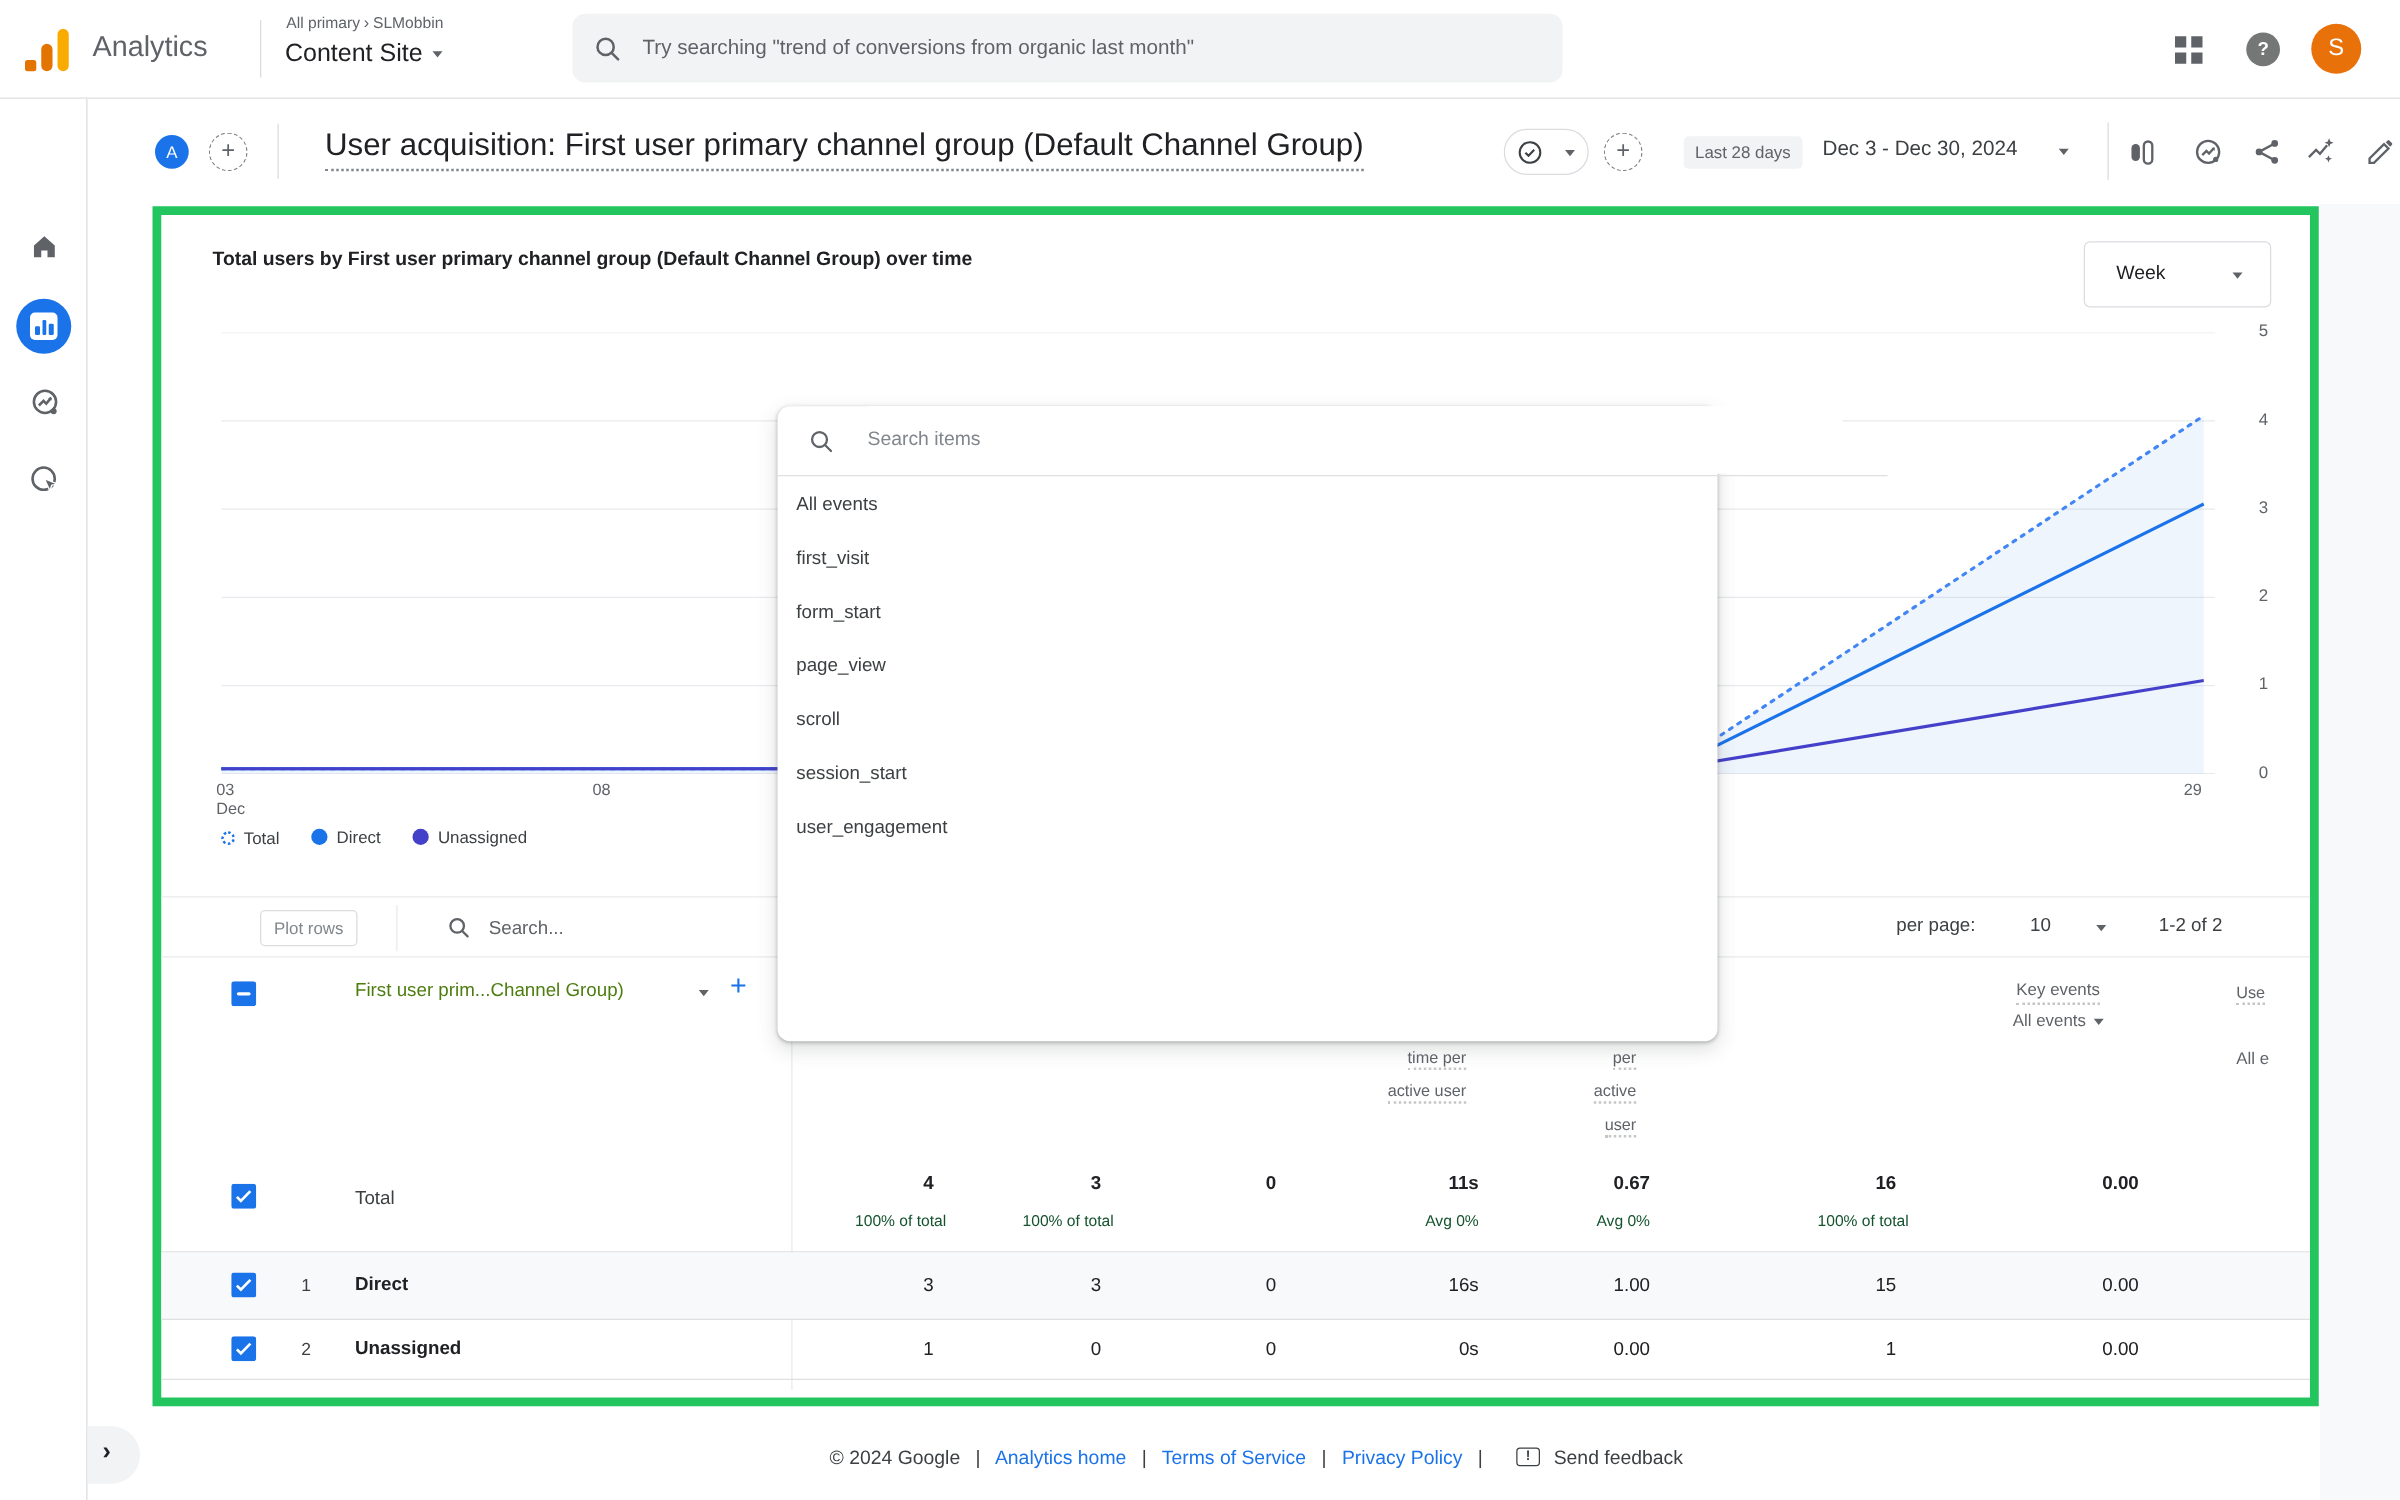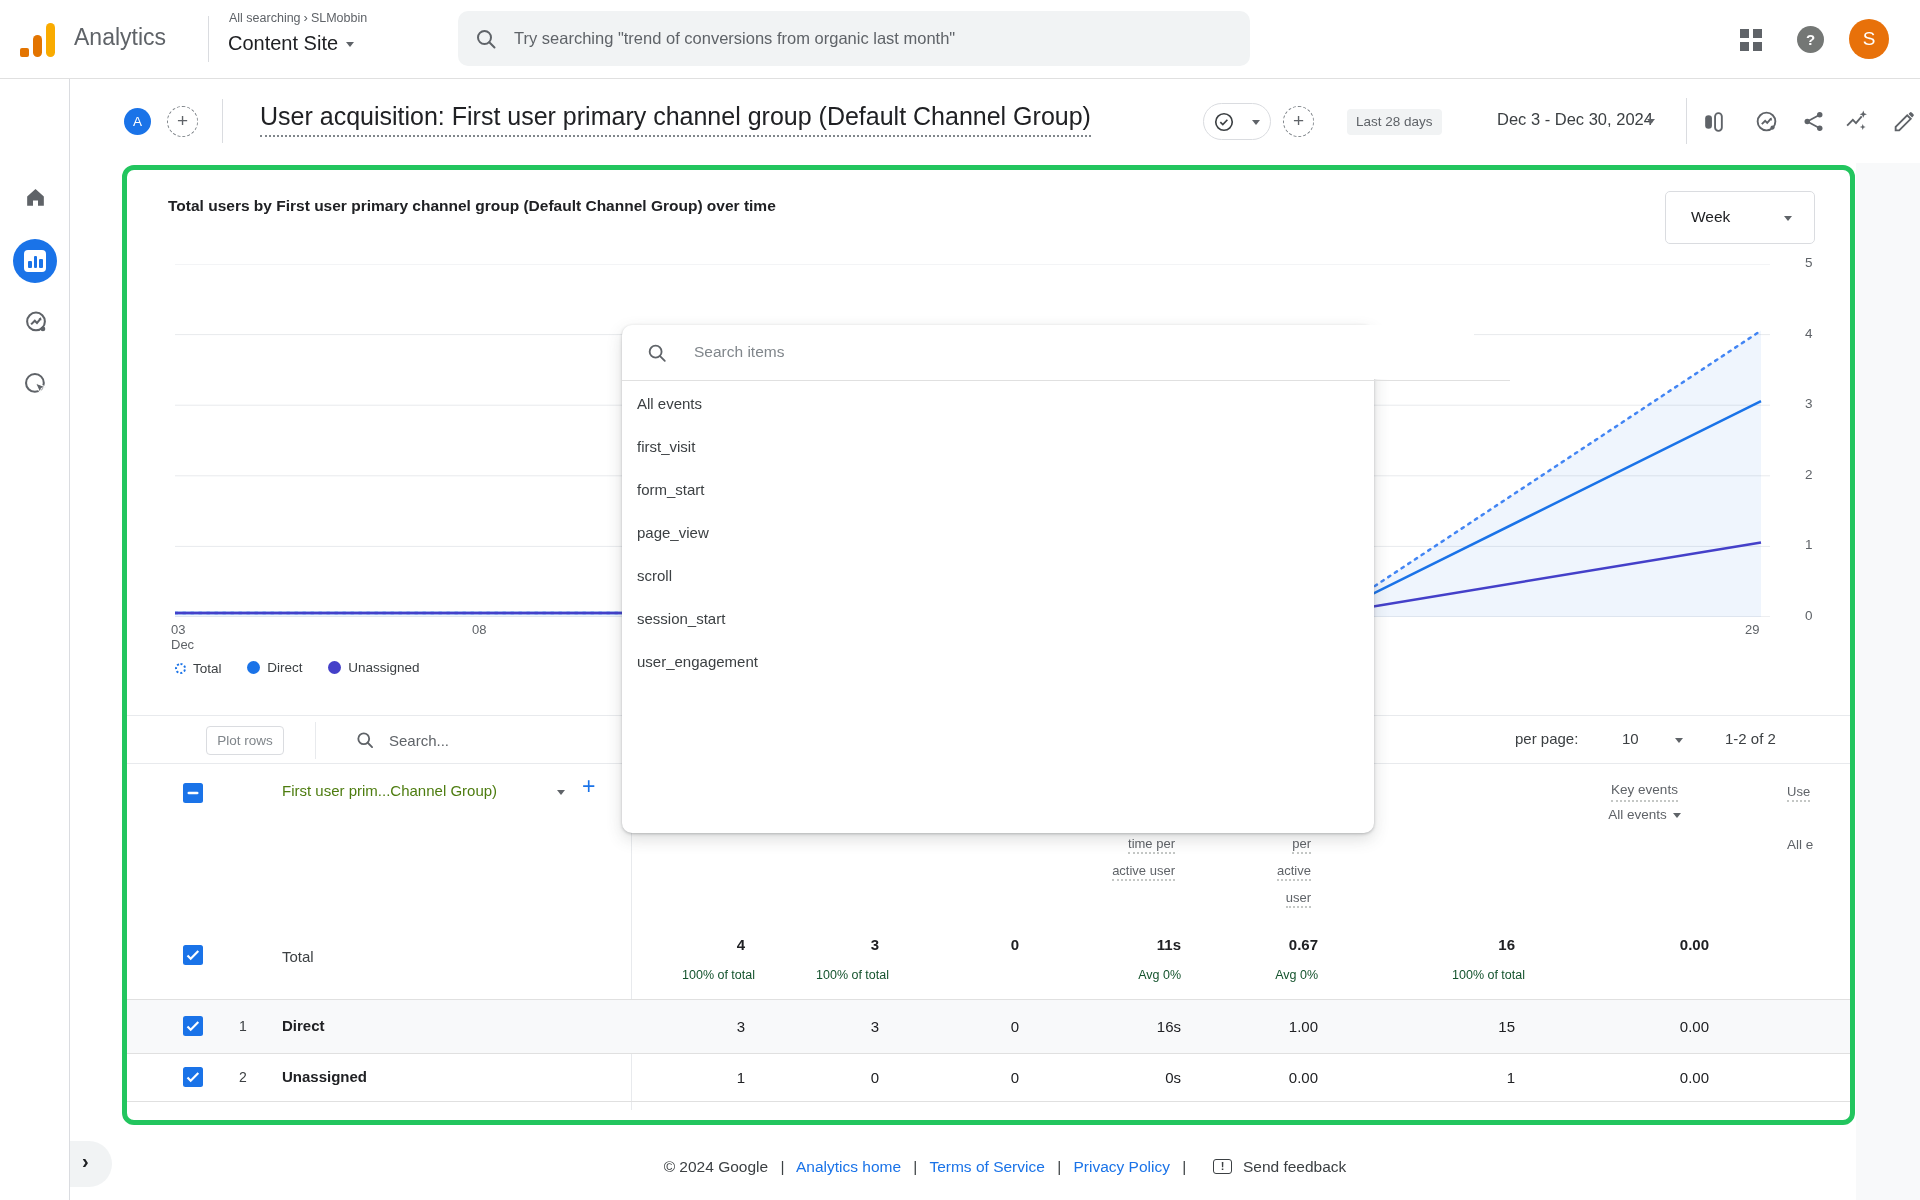--- a/index.html
+++ b/index.html
@@ -41,28 +41,28 @@
   #reportbar { position:absolute; left:71px; top:79px; width:1849px; height:84px; background:#fff; z-index:3; }
   .entity-a { position:absolute; left:53px; top:29px; width:27px; height:27px; border-radius:50%; background:#1a73e8; color:#fff; font-size:13.5px; text-align:center; line-height:27px; }
   .dash-plus { position:absolute; width:31px; height:31px; border:1.5px dashed #80868b; border-radius:50%; color:#5f6368; font-size:19px; text-align:center; line-height:28px; }
   .rb-divider { position:absolute; left:151px; top:20px; width:1px; height:44px; background:#dadce0; }
   .report-title { position:absolute; left:189px; top:23px; font-size:25px; color:#202124; }
   .report-title span { border-bottom:2px dotted #80868b; padding-bottom:5px; }
   .check-pill { position:absolute; left:1132px; top:24px; width:68px; height:37px; border:1px solid #dadce0; border-radius:19px; }
   .check-pill svg { position:absolute; left:9px; top:7px; }
   .check-pill .caret { position:absolute; right:10px; top:16px; }
   .date-chip { position:absolute; left:1276px; top:30px; height:26px; background:#f1f3f4; border-radius:4px; font-size:13.5px; color:#5f6368; line-height:26px; padding:0 9px; }
-  .date-range { position:absolute; left:1387px; top:31px; font-size:16.5px; color:#3c4043;margin-left:39px; }
+  .date-range { position:absolute; left:1387px; top:31px; font-size:16.5px; color:#3c4043; }
   .date-caret { position:absolute; left:1576px; top:40px; }
   .rb-divider2 { position:absolute; left:1615px; top:19px; width:1px; height:46px; background:#dadce0; }
   .hdr-ic { position:absolute; top:30px; }
 
   
   #gutter { position:absolute; left:1856px; top:163px; width:64px; height:1037px; background:#f8f9fa; z-index:1; }
-  #card { position:absolute; left:122px; top:165px; width:1733px; height:960px; background:#fff; border:5px solid #22c55e; border-radius:12px; overflow:hidden; z-index:2; }
+  #card { position:absolute; left:122px; top:165px; width:1733px; height:960px; background:#fff; border:7px solid #22c55e; border-radius:0; overflow:hidden; z-index:2; }
   .chart-title { position:absolute; left:41px; top:27px; font-size:15.5px; font-weight:bold; color:#202124; }
   .week-select { position:absolute; left:1538px; top:21px; width:150px; height:53px; border:1px solid #dadce0; border-radius:5px; }
   .week-select .lbl { position:absolute; left:25px; top:16px; font-size:15.5px; color:#202124; }
   .week-select .caret { position:absolute; right:22px; top:24px; }
   #chart-wrap { position:absolute; left:48px; top:94px; width:1595px; height:353px; }
   #y-axis-labels .ytick { position:absolute; left:1678px; width:30px; font-size:13.5px; color:#5f6368; }
   .xtick { position:absolute; font-size:13px; color:#5f6368; }
   .legend { position:absolute; left:48px; top:490px; height:18px; font-size:13.5px; color:#3c4043; }
   .legend .item { display:inline-flex; align-items:center; margin-right:22px; }
   .sw-total { width:11px; height:11px; border:2px dotted #1a73e8; border-radius:50%; margin-right:7px; }
@@ -122,21 +122,21 @@
 
   <div id="topbar">
     <div class="ga-logo">
         <i class="b1"></i>
         <i class="b2"></i>
         <i class="b3"></i>
       </div>
     <div class="product-name">Analytics</div>
     <div class="topbar-divider"></div>
     <div class="breadcrumb">
-      <span>All searching</span><span class="chev">›</span><span>SLMobbin</span>
+      <span>All primary</span><span class="chev">›</span><span>SLMobbin</span>
     </div>
     <div class="property">
       <span>Content Site</span><span class="caret"></span>
     </div>
     <div class="gsearch">
       <svg width="24" height="24" viewBox="0 0 24 24">
           <circle cx="10.5" cy="10.5" r="6.5" fill="none" stroke="#5f6368" stroke-width="2"></circle>
           <line x1="15.3" y1="15.3" x2="20.5" y2="20.5" stroke="#5f6368" stroke-width="2" stroke-linecap="round"></line>
         </svg>
       <input placeholder="Try searching &quot;trend of conversions from organic last month&quot;" style="">

